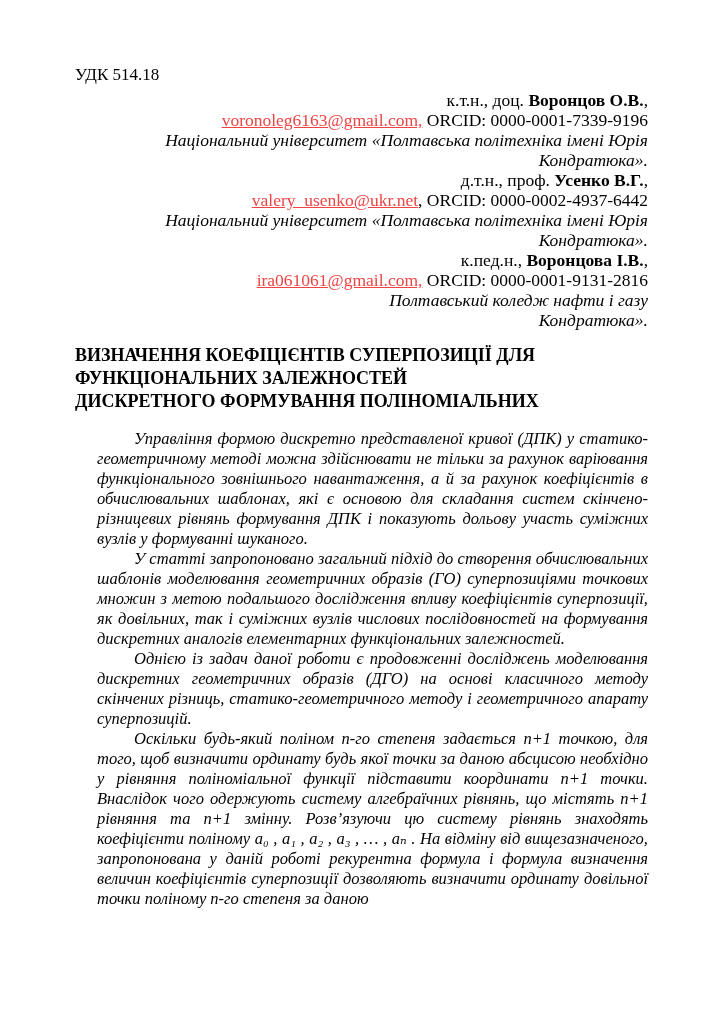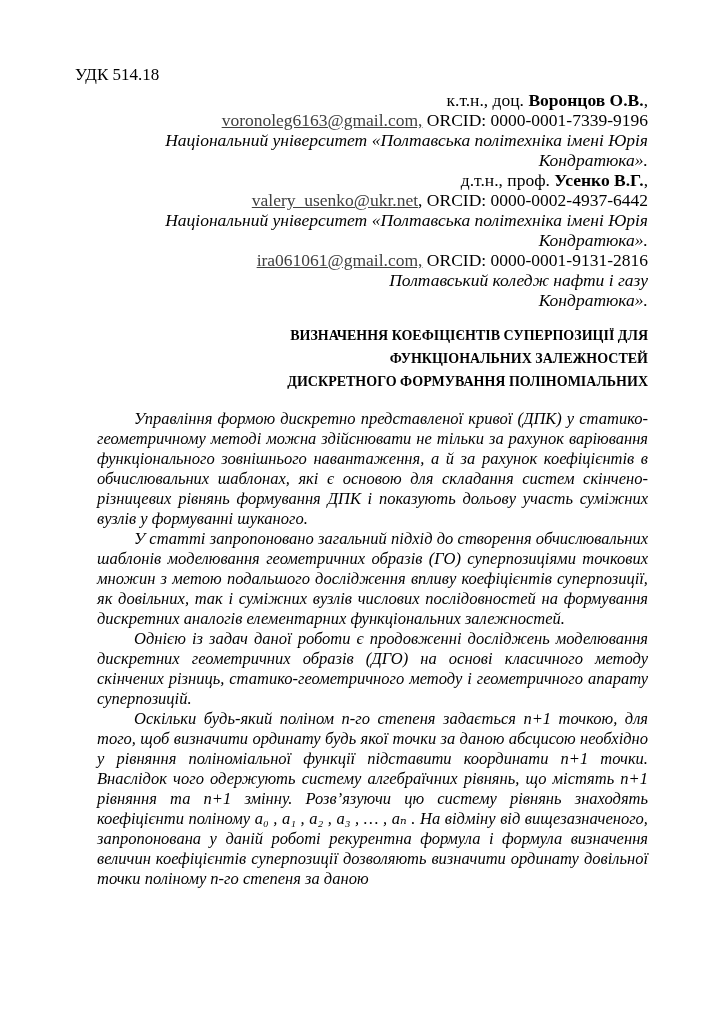--- a/index.html
+++ b/index.html
@@ -23,28 +23,28 @@
   .byline {
     margin-top: 4px;
     text-align: right;
     font-size: 17.5px;
     line-height: 20px;
   }
   .byline .line { white-space: nowrap; }
   .name { font-weight: bold; font-family: Liberation Serif, serif; }
   .aff { font-style: italic; }
   a.email {
-    color: #404040;
+    color: #ef4444;
     text-decoration: underline;
     cursor: pointer;
   }
   .title {
     margin: 14px 0 0 0;
-    text-align: right;
-    font-size: 14px;
+    text-align: left;
+    font-size: 18px;
     font-weight: bold;
     line-height: 23px;
   }
   .title .tl { display: block; }
   .abstract {
     margin-top: 16px;
     font-style: italic;
     font-size: 16.5px;
     line-height: 20px;
     text-align: justify;
@@ -67,20 +67,21 @@
     <div class="line"><span>к.т.н., доц. </span><span class="name">Воронцов О.В.</span><span>,</span></div>
     <div class="line"><a class="email">voronoleg6163@gmail.com,</a><span> ORCID: 0000-0001-7339-9196</span></div>
     <div class="line aff">Національний університет «Полтавська політехніка імені Юрія</div>
     <div class="line aff">Кондратюка».</div>
 
     <div class="line"><span>д.т.н., проф. </span><span class="name">Усенко В.Г.</span><span>,</span></div>
     <div class="line"><a class="email">valery_usenko@ukr.net</a><span>, ORCID: 0000-0002-4937-6442</span></div>
     <div class="line aff">Національний університет «Полтавська політехніка імені Юрія</div>
     <div class="line aff">Кондратюка».</div>
 
+    <div class="line"><span>к.пед.н., </span><span class="name">Воронцова І.В.</span><span>,</span></div>
     <div class="line"><a class="email">ira061061@gmail.com,</a><span> ORCID: 0000-0001-9131-2816</span></div>
     <div class="line aff">Полтавський коледж нафти і газу</div>
     <div class="line aff">Кондратюка».</div>
 
   </div>
 
   <h1 class="title">
     <span class="tl">ВИЗНАЧЕННЯ КОЕФІЦІЄНТІВ СУПЕРПОЗИЦІЇ ДЛЯ</span>
     <span class="tl">ФУНКЦІОНАЛЬНИХ ЗАЛЕЖНОСТЕЙ</span>
     <span class="tl">ДИСКРЕТНОГО ФОРМУВАННЯ ПОЛІНОМІАЛЬНИХ</span>

